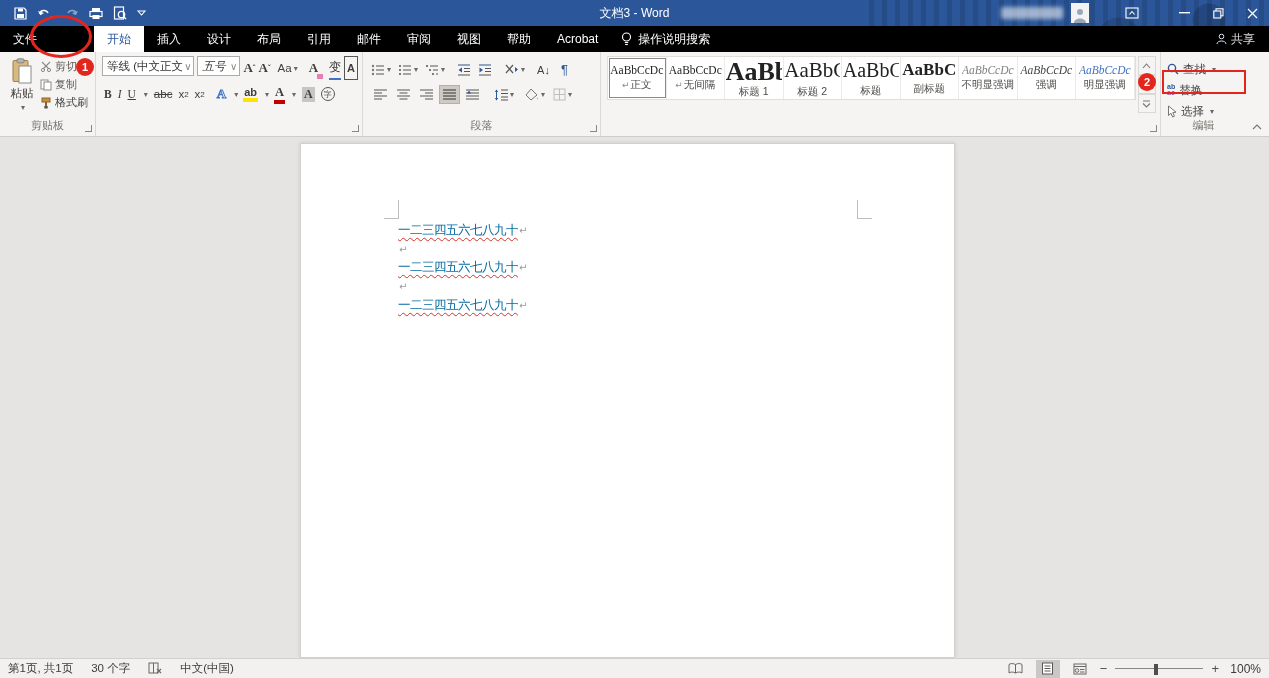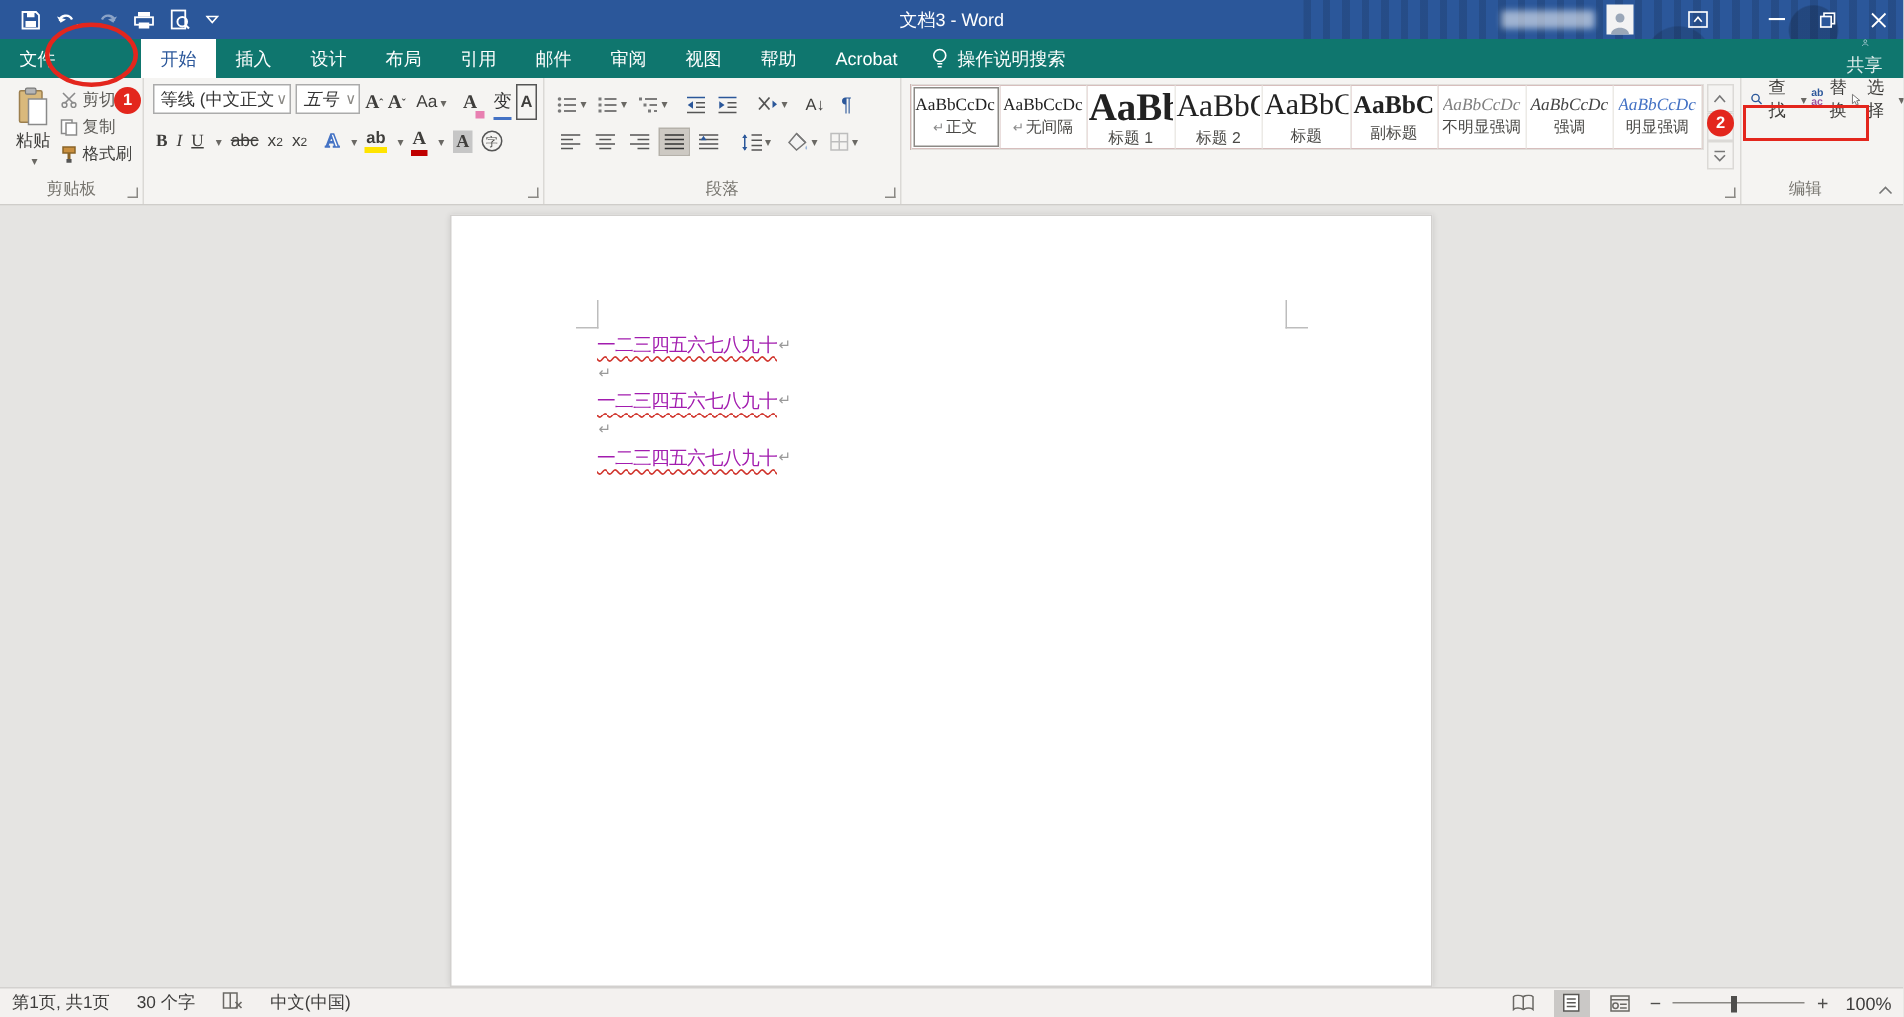--- a/index.html
+++ b/index.html
@@ -28,28 +28,28 @@
   .acct-blur { width:62px; height:12px; border-radius:2px;
     background:rgba(255,255,255,.55); filter:blur(2px); margin-right:8px; }
   .avatar { width:18px; height:20px; background:#f3f3f3; display:flex;
     align-items:flex-end; justify-content:center; margin-right:26px; }
   .winbtn { width:34px; height:26px; display:flex; align-items:center;
     justify-content:center; color:#fff; font-size:13px; }
   .ribbon-opts { margin-right:18px; }
 
   
   .tabrow { position:absolute; left:0; top:26px; width:1269px; height:26px;
-    background:#0f766e; display:flex; align-items:stretch; z-index:5; }
+    background:#000000; display:flex; align-items:stretch; z-index:5; }
   .tab { padding:0 13px; display:flex; align-items:center; color:#fff;
     font-size:12px; cursor:default; }
   .tab.active { background:#fff; color:#2b579a;margin-left:44px; }
   .tab-search { display:flex; align-items:center; gap:6px; padding:0 10px;
     color:#fff; font-size:12px; }
   .share { margin-left:auto; display:flex; align-items:center; gap:4px;
-    padding-right:14px; color:rgba(255,255,255,.85); font-size:12px;flex-direction:column; }
+    padding-right:14px; color:rgba(255,255,255,.85); font-size:12px; }
 
   
   .ribbon { position:absolute; left:0; top:52px; width:1269px; height:85px;
     background:#f5f4f2; border-bottom:1px solid #cfcdca; display:flex; z-index:4; }
   .group { position:relative; border-right:1px solid #dbd9d6; height:100%; }
   .g-label { position:absolute; left:0; right:0; bottom:3px; text-align:center;
     font-size:11px; color:#77756f; }
   .launcher { position:absolute; right:3px; bottom:4px; width:7px; height:7px;
     border-right:1px solid #8a8884; border-bottom:1px solid #8a8884; }
   .rbtn { display:inline-flex; align-items:center; justify-content:center;
@@ -128,21 +128,21 @@
   .s5 .st-sample { font-size:17px; font-weight:bold; }
   .s6 .st-sample { font-size:11.5px; font-style:italic; color:#808080; }
   .s7 .st-sample { font-size:11.5px; font-style:italic; color:#454545; }
   .s8 .st-sample { font-size:11.5px; font-style:italic; color:#4472c4; }
   .gal-arrows { width:18px; display:flex; flex-direction:column; margin-left:2px; }
   .gal-arrows .ab { height:19px; display:flex; align-items:center;
     justify-content:center; border:1px solid #dbd9d6; background:#f5f4f2; }
 
   
   .g-edit { width:85px; padding:5px 0 16px 6px; display:flex;
-    flex-direction:row; gap:3px; }
+    flex-direction:column; gap:3px;justify-content:flex-end; }
   .erow { display:flex; align-items:center; gap:4px; font-size:11.5px;
     color:#3f3e3c; height:18px; position:relative; width:72px; }
   .collapse { width:22px; display:flex; align-items:flex-end;
     justify-content:center; padding-bottom:6px; }
 
   
   .rep-ic { display:flex; flex-direction:column; line-height:6px; }
   .rep-ic .t1 { font-size:7px; font-weight:bold; color:#2b579a; }
   .rep-ic .t2 { font-size:7px; font-weight:bold; color:#9a56a0; }
 
@@ -163,21 +163,21 @@
     background:#e5e4e2; overflow:hidden; }
   .page { position:absolute; left:300px; top:5px; width:655px; height:515px;
     background:#fff; border:1px solid #d2d0ce; box-shadow:0 0 4px rgba(0,0,0,.12); }
   .cm { position:absolute; width:15px; height:19px; }
   .cm-left { left:83px; top:56px; border-right:1px solid #bdbdbd;
     border-bottom:1px solid #bdbdbd; }
   .cm-right { left:556px; top:56px; border-left:1px solid #bdbdbd;
     border-bottom:1px solid #bdbdbd; }
   .textblock { position:absolute; left:97px; top:77px; }
   .dline { height:18.8px; display:flex; align-items:center; }
-  .dtext { font-size:12.5px; color:#a21caf; letter-spacing:-0.5px;
+  .dtext { font-size:12.5px; color:#0369a1; letter-spacing:-0.5px;
     text-decoration:underline; text-decoration-style:wavy;
     text-decoration-color:#d0342c; text-decoration-thickness:1px;
     text-underline-offset:3px; }
   .pilcrow { color:#9a9a9a; font-size:10px; margin-left:1px; }
 
   
   .statusbar { position:absolute; left:0; top:658px; width:1269px; height:20px;
     background:#f3f1ef; border-top:1px solid #d3d1cf; display:flex;
     align-items:center; font-size:11.5px; color:#3d3c3b; padding:0 8px; z-index:5; }
   .sb-left { display:flex; align-items:center; gap:18px; }

